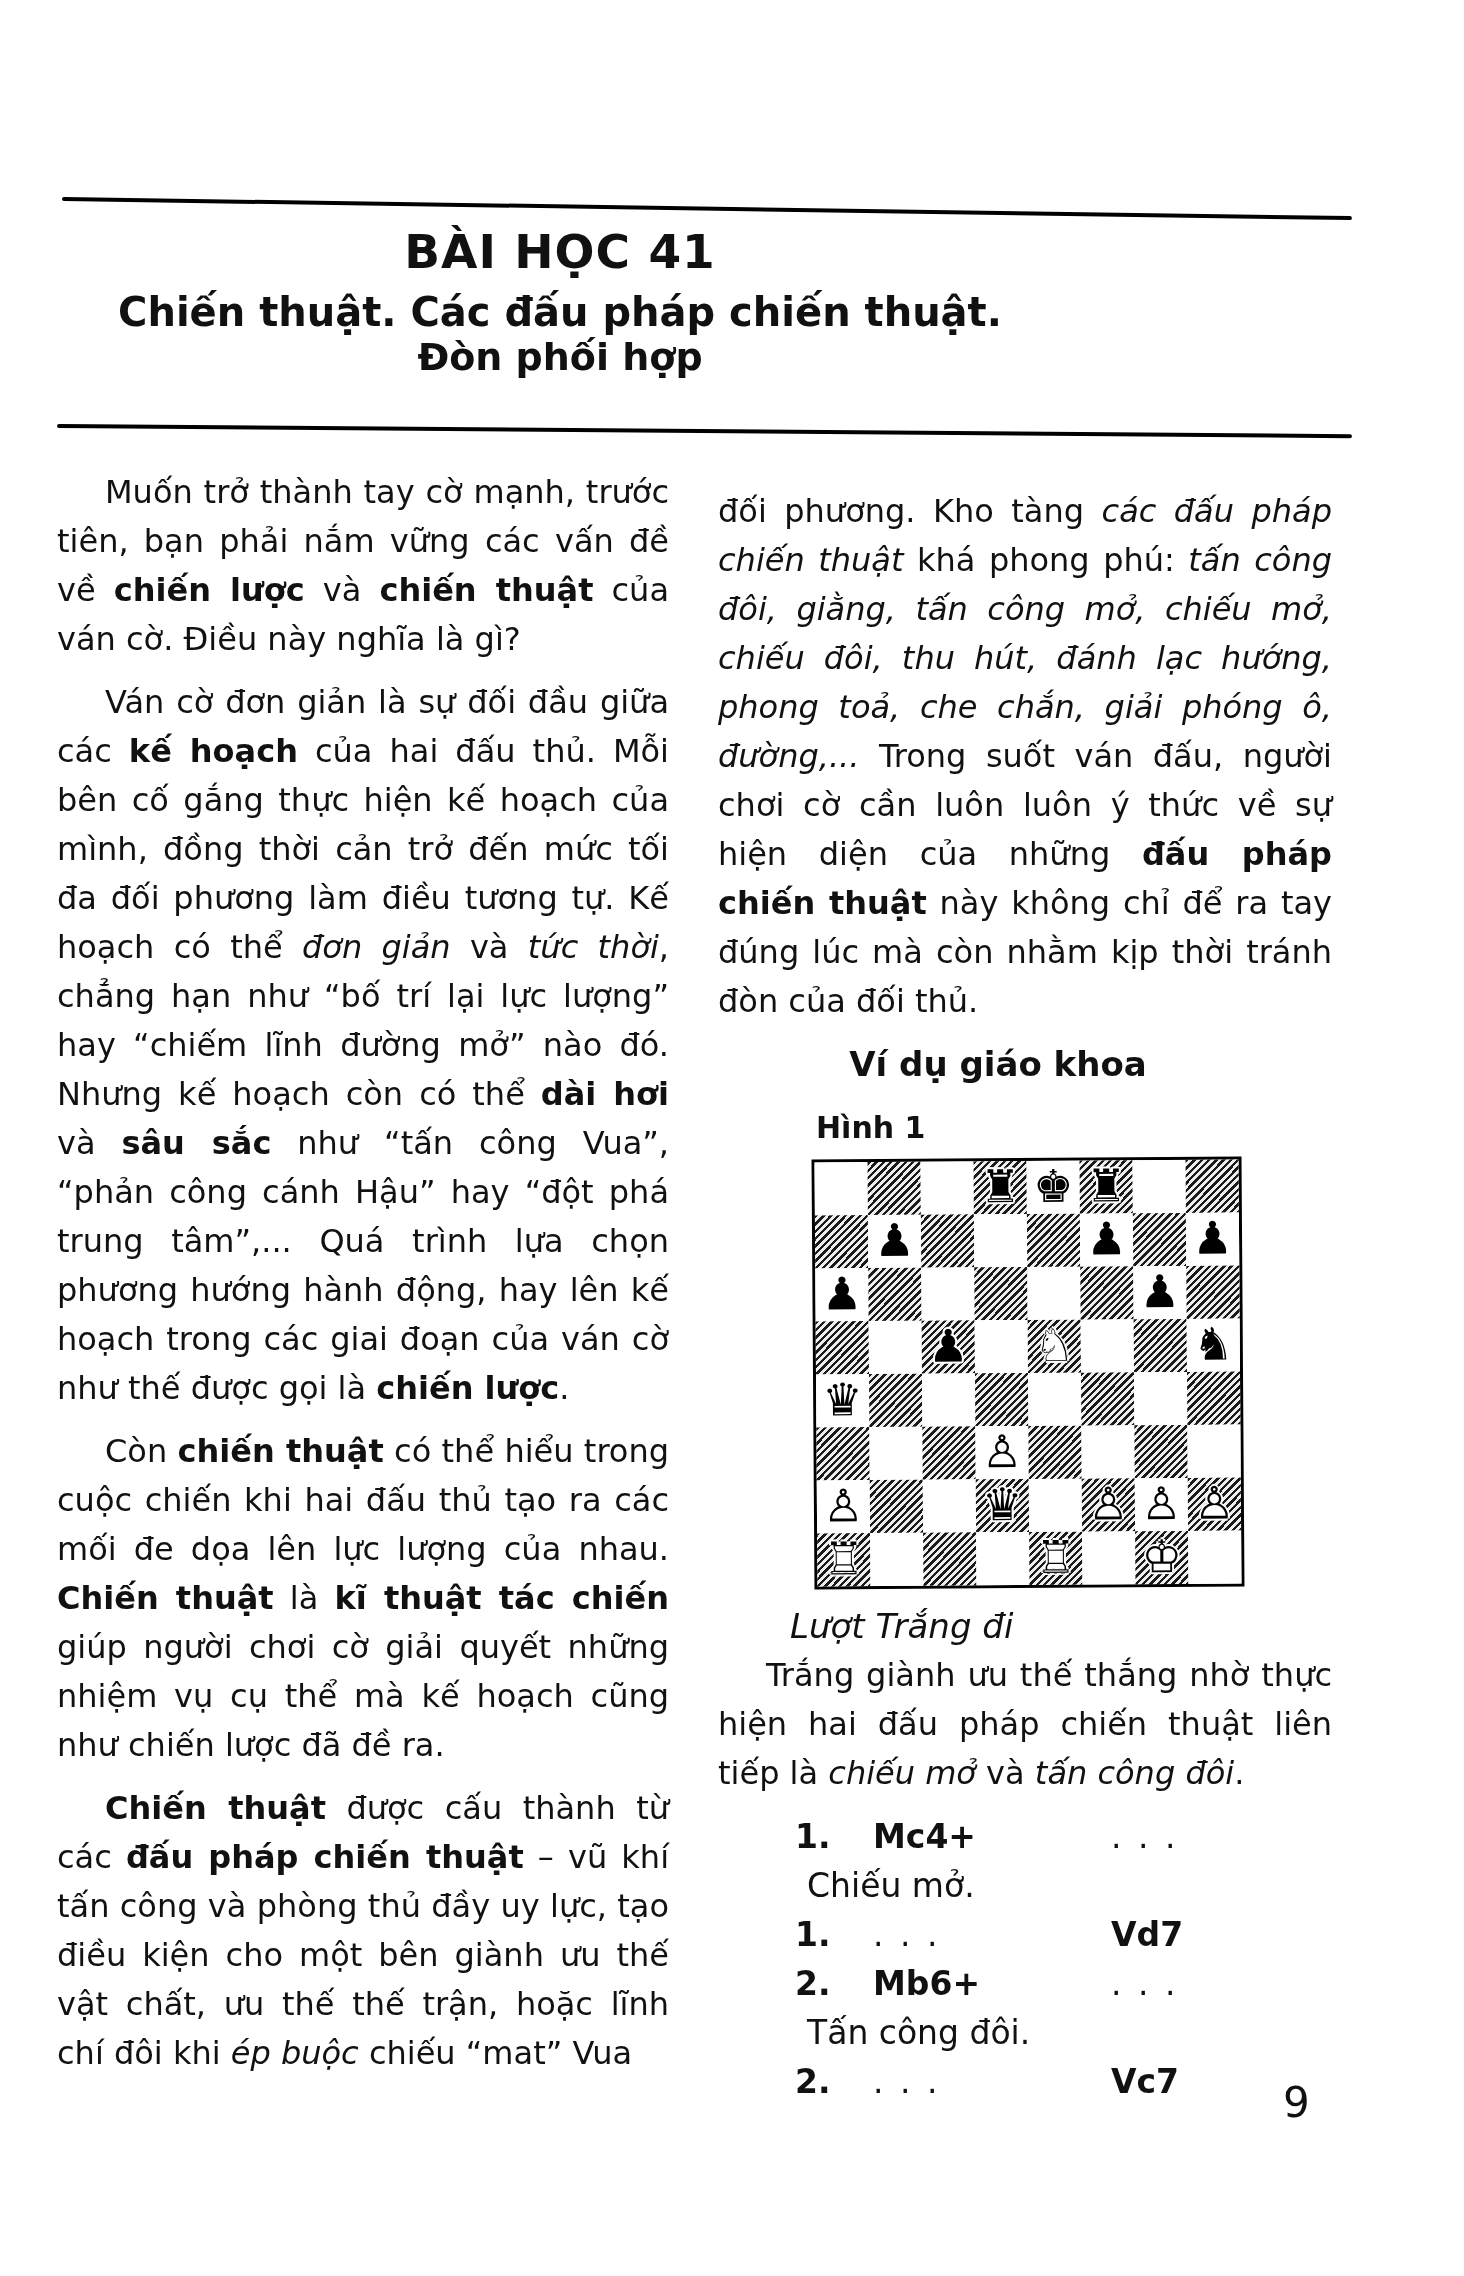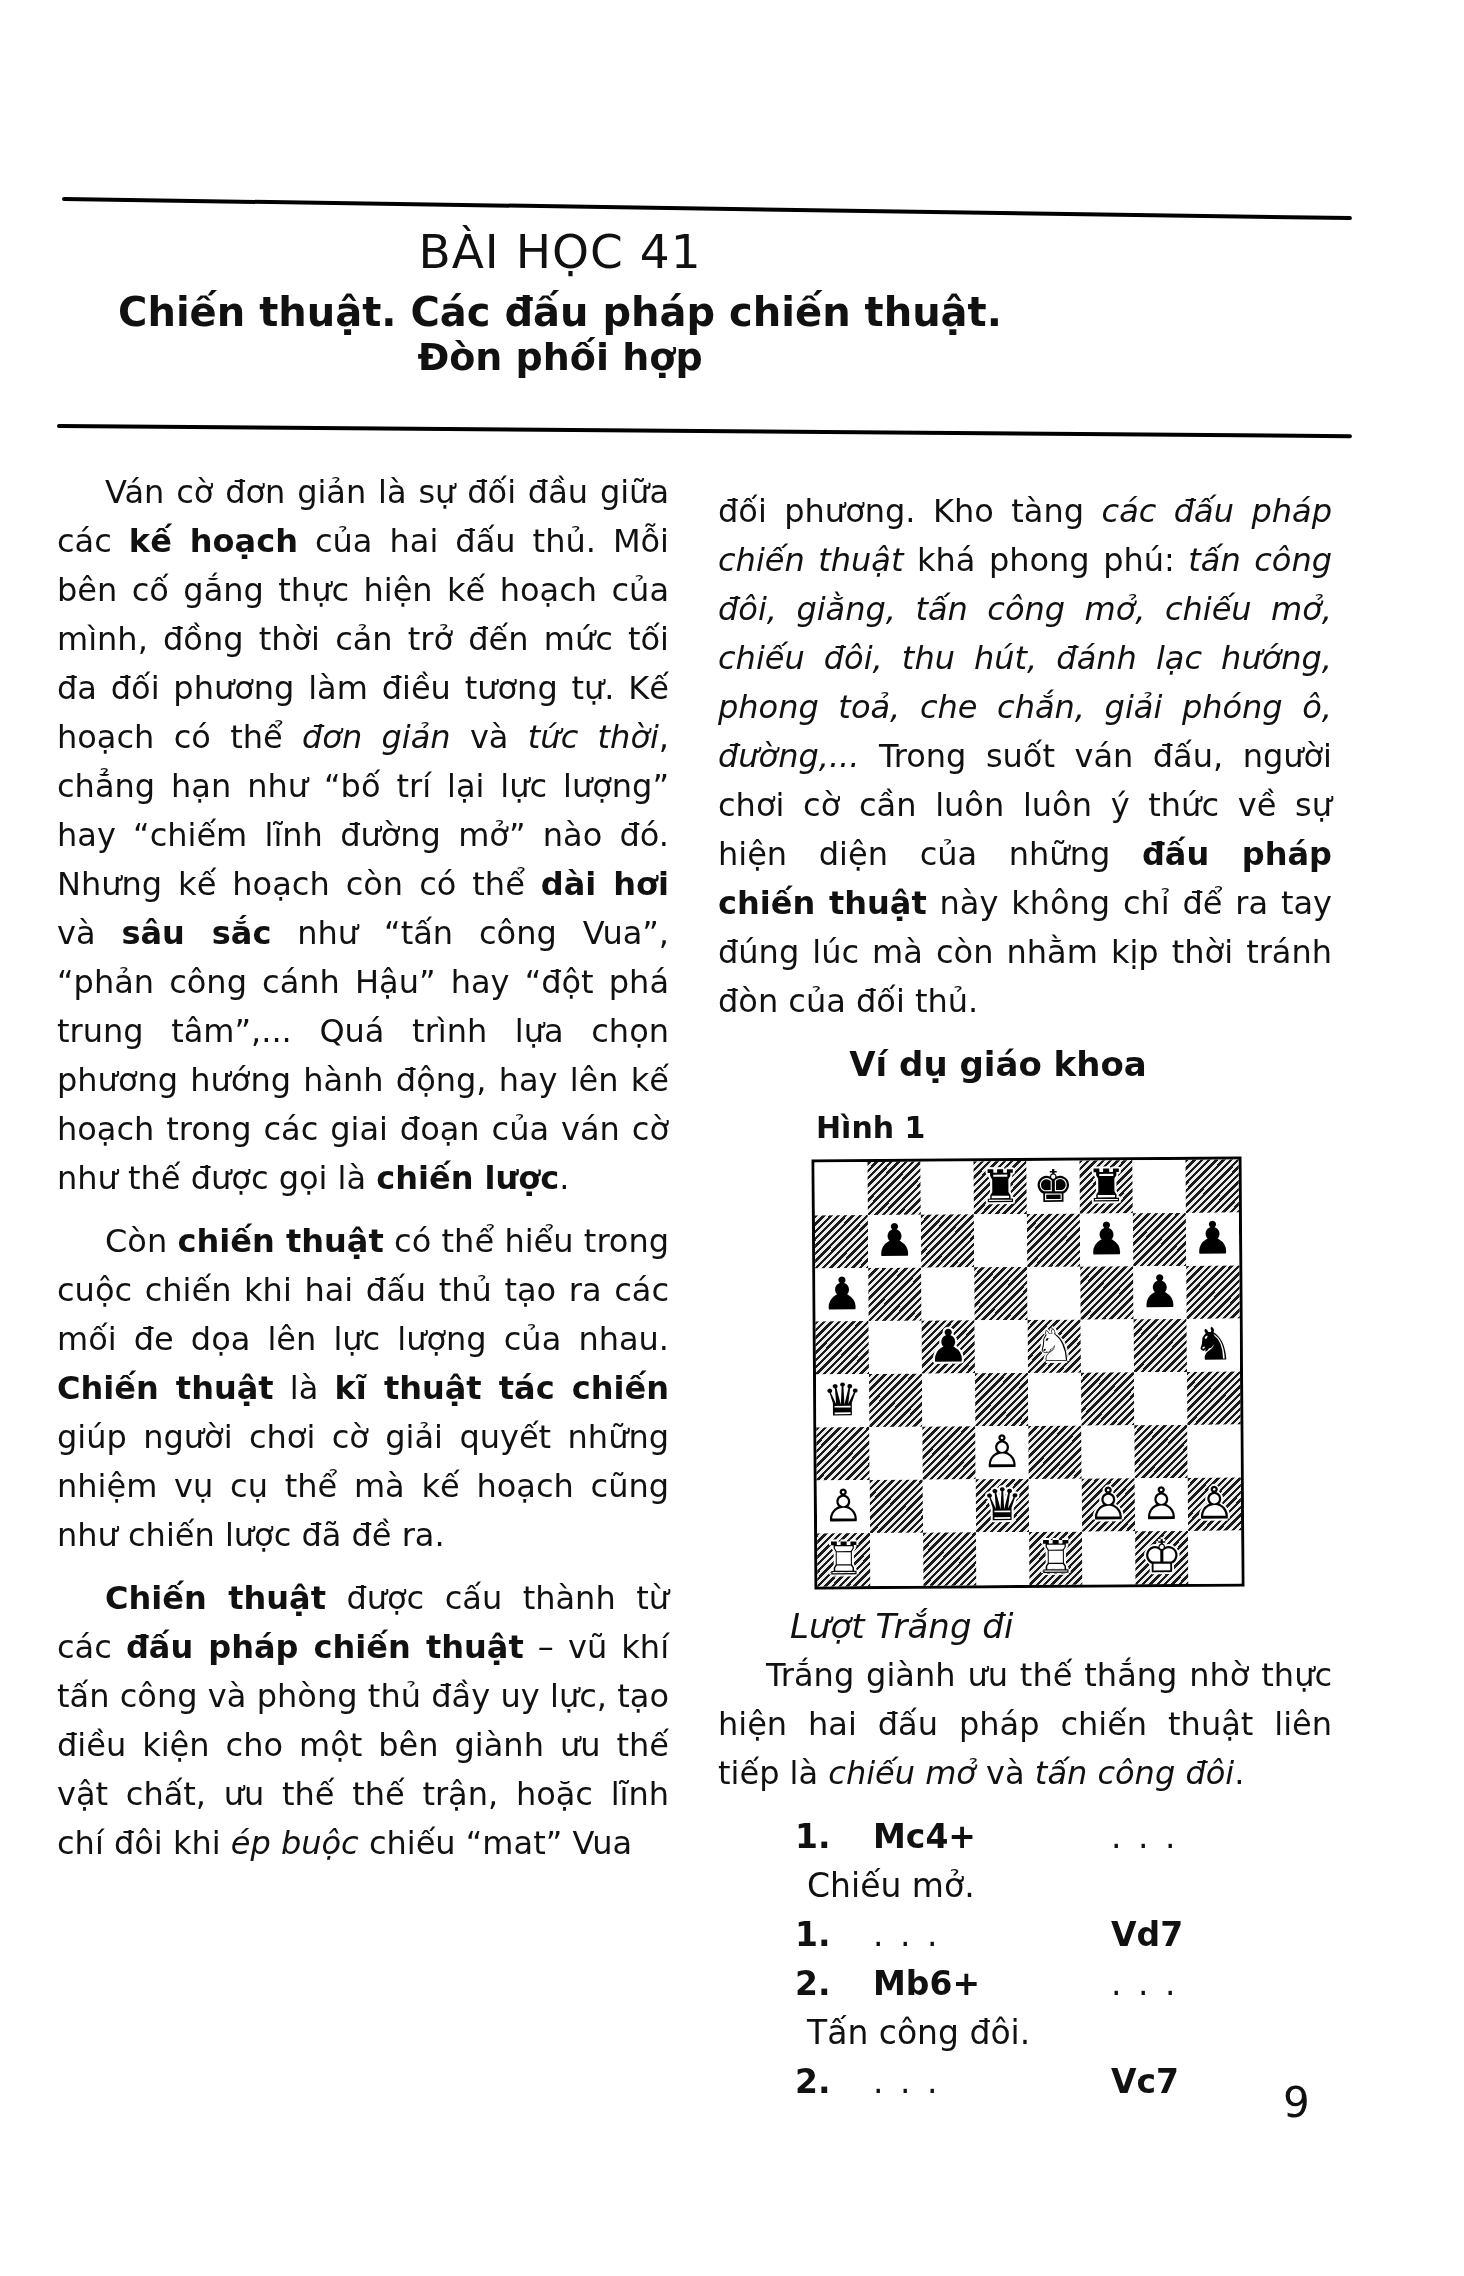--- a/index.html
+++ b/index.html
@@ -2,21 +2,21 @@
 <html><head>
 <meta charset="utf-8">
 <style>
   html,body{margin:0;padding:0;background:#fff;}
   .page{position:relative;width:1464px;height:2276px;background:#fff;overflow:hidden;
         font-family:"DejaVu Sans","Liberation Sans",sans-serif;color:#111;}
   .rule{position:absolute;background:#000;height:4px;border-radius:2px;}
   .rule-top{left:62px;top:197px;width:1290px;transform:rotate(0.85deg);transform-origin:left center;}
   .rule-bottom{left:57px;top:424px;width:1295px;transform:rotate(0.45deg);transform-origin:left center;}
   .header{position:absolute;left:0;top:224px;width:1120px;text-align:center;}
-  .lesson-title{font-size:47px;font-weight:normal;letter-spacing:1px;}
+  .lesson-title{font-size:47px;font-weight:bold;letter-spacing:1px;}
   .lesson-sub{font-size:40px;font-weight:bold;margin-top:10px;}
   .lesson-sub2{font-size:38px;font-weight:bold;}
   .col{position:absolute;font-size:32px;line-height:49px;text-align:justify;}
   .col-left{left:57px;top:468px;width:612px;}
   .col-right{left:718px;top:487px;width:614px;}
   .col p{margin:0 0 14px 0;text-indent:48px;}
   .col p.noindent{text-indent:0;}
   .b{font-weight:bold;}
   .i{font-style:italic;}
   .example-heading{font-size:34px;font-weight:bold;text-align:center;width:560px;margin:6px 0 14px 0;}
@@ -53,20 +53,21 @@
 
   <div class="header">
     <div class="lesson-title">BÀI HỌC 41</div>
     <div class="lesson-sub">Chiến thuật. Các đấu pháp chiến thuật.</div>
     <div class="lesson-sub2">Đòn phối hợp</div>
   </div>
 
   <div class="rule rule-bottom"></div>
 
   <div class="col col-left">
+    <p><span>Muốn trở thành tay cờ mạnh, trước tiên, bạn phải nắm vững các vấn đề về </span><span class="b">chiến lược</span><span> và </span><span class="b">chiến thuật</span><span> của ván cờ. Điều này nghĩa là gì?</span></p>
     <p><span>Ván cờ đơn giản là sự đối đầu giữa các </span><span class="b">kế hoạch</span><span> của hai đấu thủ. Mỗi bên cố gắng thực hiện kế hoạch của mình, đồng thời cản trở đến mức tối đa đối phương làm điều tương tự. Kế hoạch có thể </span><span class="i">đơn giản</span><span> và </span><span class="i">tức thời</span><span>, chẳng hạn như “bố trí lại lực lượng” hay “chiếm lĩnh đường mở” nào đó. Nhưng kế hoạch còn có thể </span><span class="b">dài hơi</span><span> và </span><span class="b">sâu sắc</span><span> như “tấn công Vua”, “phản công cánh Hậu” hay “đột phá trung tâm”,... Quá trình lựa chọn phương hướng hành động, hay lên kế hoạch trong các giai đoạn của ván cờ như thế được gọi là </span><span class="b">chiến lược</span><span>.</span></p>
     <p><span>Còn </span><span class="b">chiến thuật</span><span> có thể hiểu trong cuộc chiến khi hai đấu thủ tạo ra các mối đe dọa lên lực lượng của nhau. </span><span class="b">Chiến thuật</span><span> là </span><span class="b">kĩ thuật tác chiến</span><span> giúp người chơi cờ giải quyết những nhiệm vụ cụ thể mà kế hoạch cũng như chiến lược đã đề ra.</span></p>
     <p><span class="b">Chiến thuật</span><span> được cấu thành từ các </span><span class="b">đấu pháp chiến thuật</span><span> – vũ khí tấn công và phòng thủ đầy uy lực, tạo điều kiện cho một bên giành ưu thế vật chất, ưu thế thế trận, hoặc lĩnh chí đôi khi </span><span class="i">ép buộc</span><span> chiếu “mat” Vua</span></p>
   </div>
 
   <div class="col col-right">
     <p class="noindent"><span>đối phương. Kho tàng </span><span class="i">các đấu pháp chiến thuật</span><span> khá phong phú: </span><span class="i">tấn công đôi, giằng, tấn công mở, chiếu mở, chiếu đôi, thu hút, đánh lạc hướng, phong toả, che chắn, giải phóng ô, đường,...</span><span> Trong suốt ván đấu, người chơi cờ cần luôn luôn ý thức về sự hiện diện của những </span><span class="b">đấu pháp chiến thuật</span><span> này không chỉ để ra tay đúng lúc mà còn nhằm kịp thời tránh đòn của đối thủ.</span></p>
     <div class="example-heading">Ví dụ giáo khoa</div>
     <div class="figure-label">Hình 1</div>
     <div class="board">

